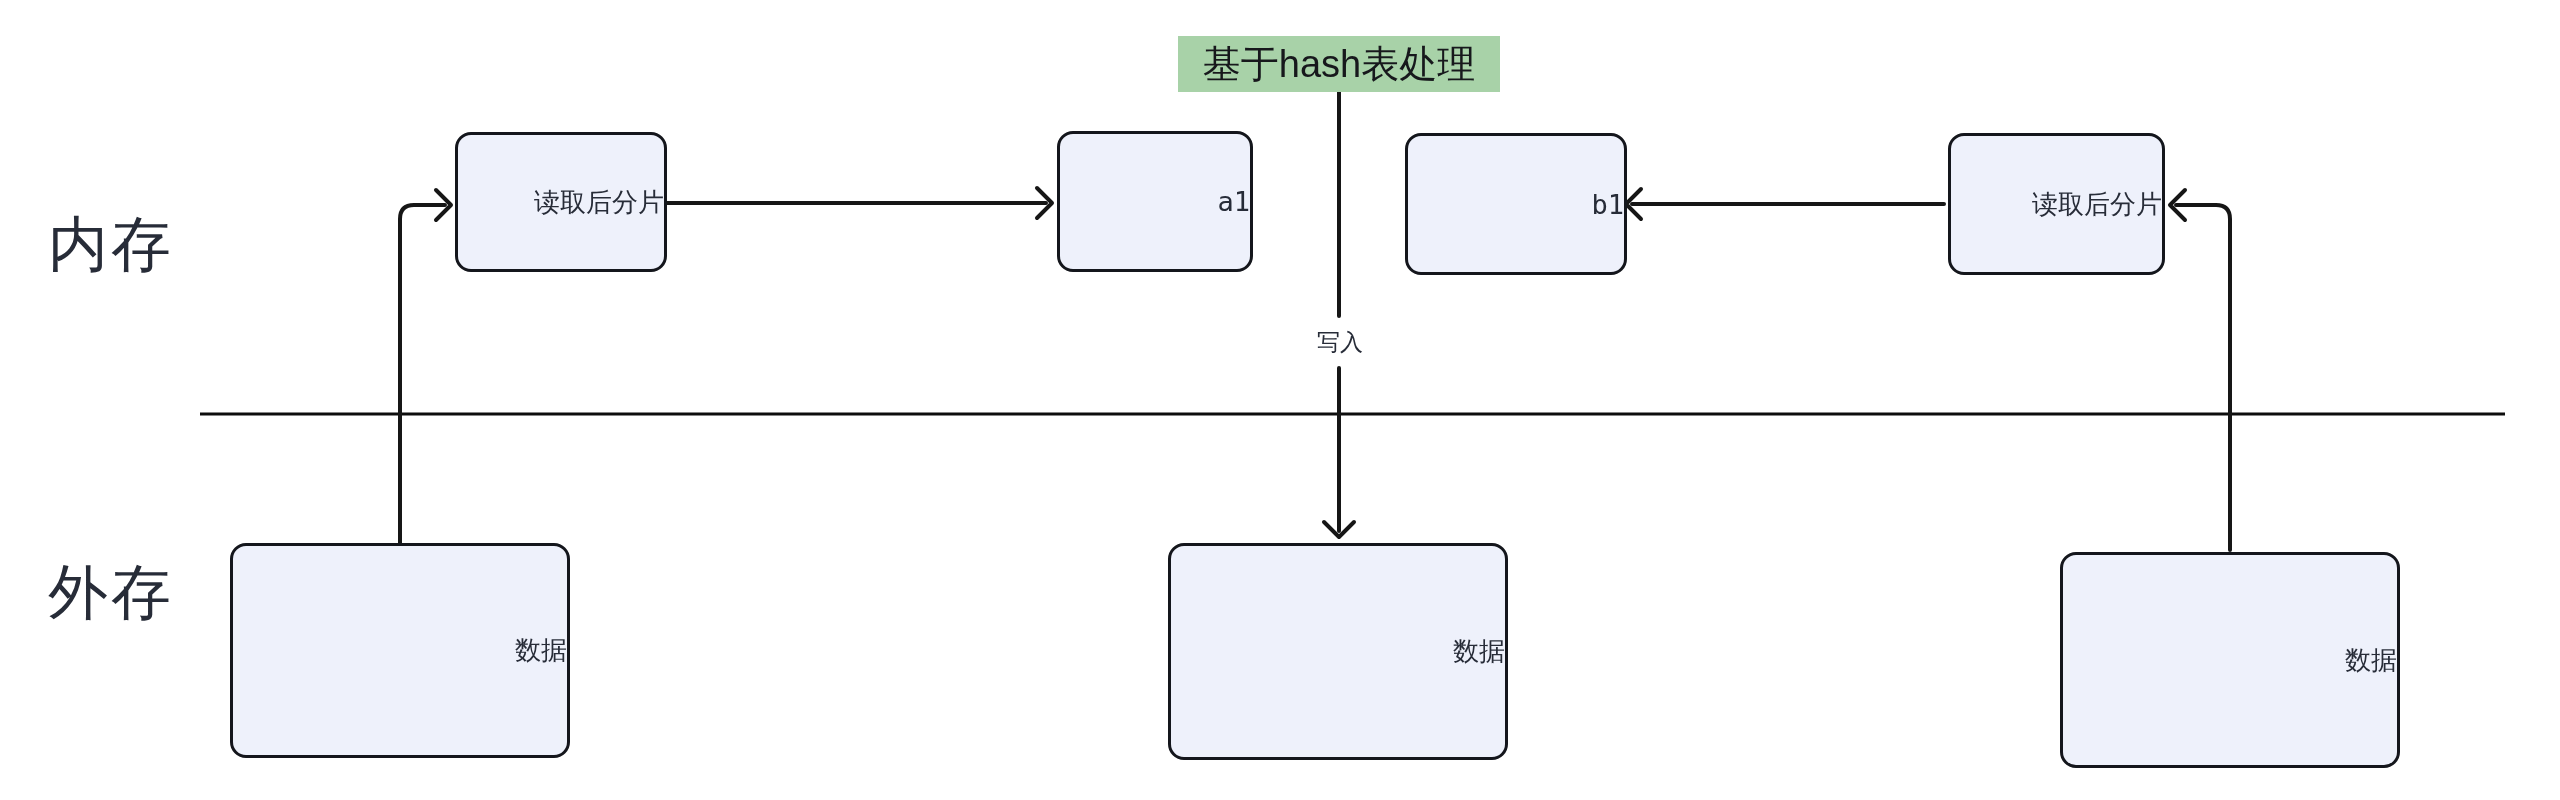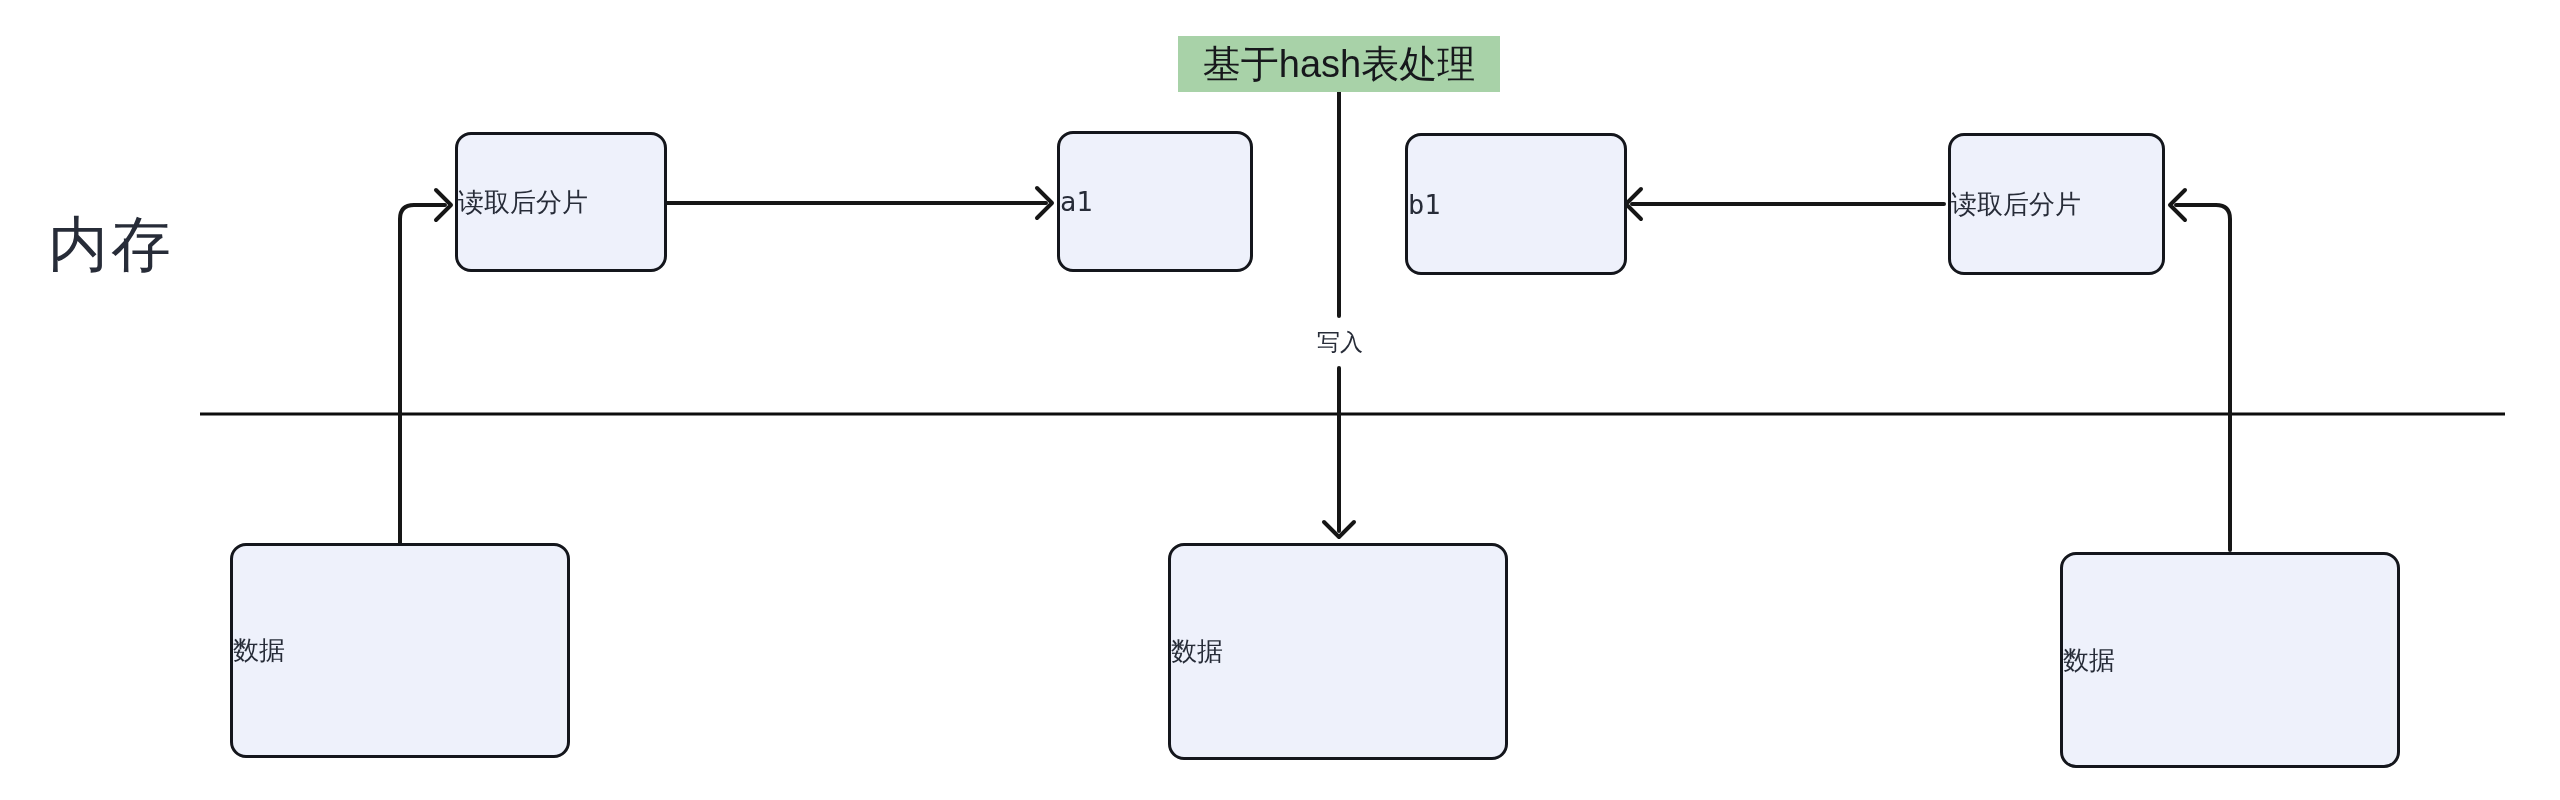--- a/index.html
+++ b/index.html
@@ -29,21 +29,21 @@
   }
   .node {
     position: absolute;
     z-index: 2;
     box-sizing: border-box;
     background: #eef1fb;
     border: 3.5px solid #14161c;
     border-radius: 16px;
     display: flex;
     align-items: center;
-    justify-content: flex-start;
+    justify-content: flex-end;
     color: #272c38;
     font-size: 26px;
   }
   .node.mono {
     font-family: "DejaVu Sans Mono", monospace;
     font-size: 27px;
   }
   .node-read-shard-left  { left: 455px;  top: 132px; width: 212px; height: 140px; }
   .node-a1               { left: 1057px; top: 131px; width: 196px; height: 141px; }
   .node-b1               { left: 1405px; top: 133px; width: 222px; height: 142px; }
@@ -123,20 +123,21 @@
 
     <g>
       <path d="M2230 550 L2230 219 Q2230 205 2216 205 L2176 205"></path>
       <polyline points="2185 190 2170 205 2185 220"></polyline>
     </g>
   </svg>
 
   <div class="diagram-title">基于hash表处理</div>
 
   <div class="region-label region-label-memory">内存</div>
+  <div class="region-label region-label-disk">外存</div>
 
   <div class="node node-read-shard-left">
     <span>读取后分片</span>
   </div>
 
   <div class="node mono node-a1">
     <span>a1</span>
   </div>
 
   <div class="node mono node-b1">

